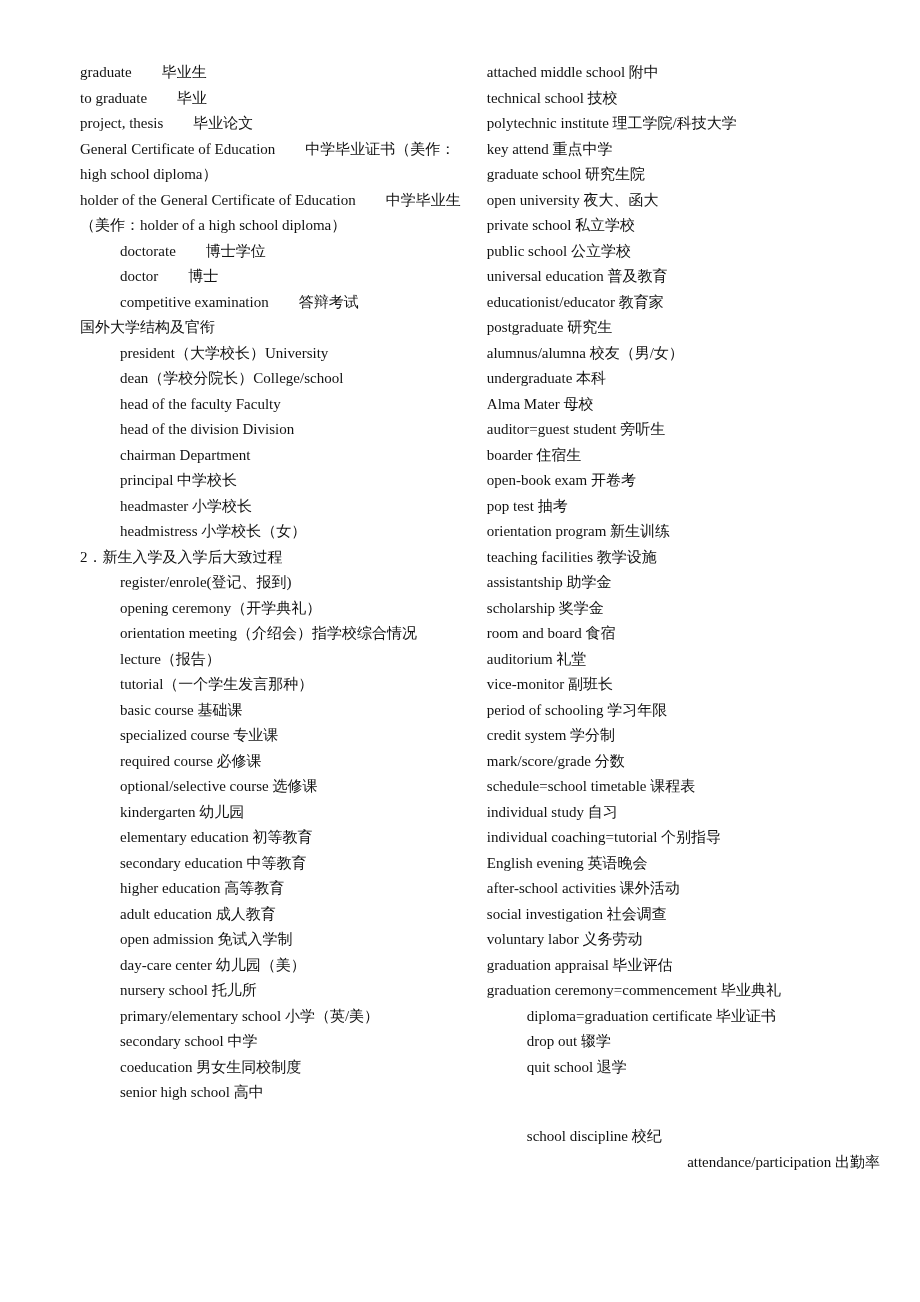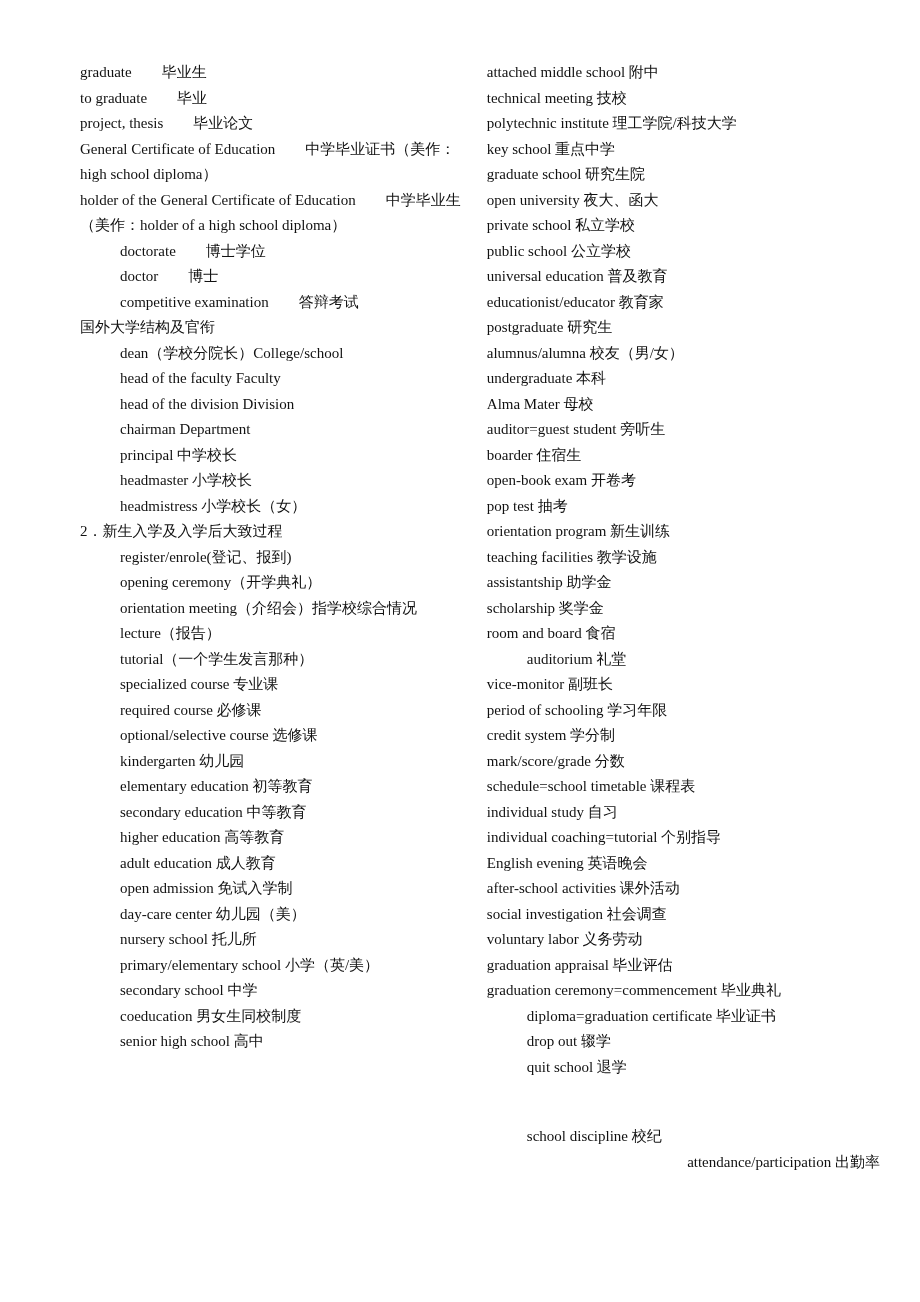--- a/index.html
+++ b/index.html
@@ -40,74 +40,76 @@
   <div class="left-col" id="left-col">
       <p style="padding-left: 40px;">graduate　　毕业生</p>
       <p style="padding-left: 40px;">to graduate　　毕业</p>
       <p style="padding-left: 40px;">project, thesis　　毕业论文</p>
       <p style="padding-left: 40px;">General Certificate of Education　　中学毕业证书（美作：high school diploma）</p>
       <p style="padding-left: 40px;">holder of the General Certificate of Education　　中学毕业生（美作：holder of a high school diploma）</p>
       <p style="padding-left: 80px;">doctorate　　博士学位</p>
       <p style="padding-left: 80px;">doctor　　博士</p>
       <p style="padding-left: 80px;">competitive examination　　答辩考试</p>
       <p style="padding-left: 40px;">国外大学结构及官衔</p>
+      <p style="padding-left: 80px;">president（大学校长）University</p>
       <p style="padding-left: 80px;">dean（学校分院长）College/school</p>
       <p style="padding-left: 80px;">head of the faculty Faculty</p>
       <p style="padding-left: 80px;">head of the division Division</p>
       <p style="padding-left: 80px;">chairman Department</p>
       <p style="padding-left: 80px;">principal 中学校长</p>
       <p style="padding-left: 80px;">headmaster 小学校长</p>
       <p style="padding-left: 80px;">headmistress 小学校长（女）</p>
       <p style="padding-left: 40px;">2．新生入学及入学后大致过程</p>
       <p style="padding-left: 80px;">register/enrole(登记、报到)</p>
       <p style="padding-left: 80px;">opening ceremony（开学典礼）</p>
       <p style="padding-left: 80px;">orientation meeting（介绍会）指学校综合情况</p>
       <p style="padding-left: 80px;">lecture（报告）</p>
       <p style="padding-left: 80px;">tutorial（一个学生发言那种）</p>
+      <p style="padding-left: 80px;">basic course 基础课</p>
       <p style="padding-left: 80px;">specialized course 专业课</p>
       <p style="padding-left: 80px;">required course 必修课</p>
       <p style="padding-left: 80px;">optional/selective course 选修课</p>
       <p style="padding-left: 80px;">kindergarten 幼儿园</p>
       <p style="padding-left: 80px;">elementary education 初等教育</p>
       <p style="padding-left: 80px;">secondary education 中等教育</p>
       <p style="padding-left: 80px;">higher education 高等教育</p>
       <p style="padding-left: 80px;">adult education 成人教育</p>
       <p style="padding-left: 80px;">open admission 免试入学制</p>
       <p style="padding-left: 80px;">day-care center 幼儿园（美）</p>
       <p style="padding-left: 80px;">nursery school 托儿所</p>
       <p style="padding-left: 80px;">primary/elementary school 小学（英/美）</p>
       <p style="padding-left: 80px;">secondary school 中学</p>
       <p style="padding-left: 80px;">coeducation 男女生同校制度</p>
       <p style="padding-left: 80px;">senior high school 高中</p>
     </div>
   <div class="right-col" id="right-col">
       <p style="padding-left: 0px;">attached middle school 附中</p>
-      <p style="padding-left: 0px;">technical meeting 技校</p>
+      <p style="padding-left: 0px;">technical school 技校</p>
       <p style="padding-left: 0px;">polytechnic institute 理工学院/科技大学</p>
-      <p style="padding-left: 0px;">key school 重点中学</p>
+      <p style="padding-left: 0px;">key attend 重点中学</p>
       <p style="padding-left: 0px;">graduate school 研究生院</p>
       <p style="padding-left: 0px;">open university 夜大、函大</p>
       <p style="padding-left: 0px;">private school 私立学校</p>
       <p style="padding-left: 0px;">public school 公立学校</p>
       <p style="padding-left: 0px;">universal education 普及教育</p>
       <p style="padding-left: 0px;">educationist/educator 教育家</p>
       <p style="padding-left: 0px;">postgraduate 研究生</p>
       <p style="padding-left: 0px;">alumnus/alumna 校友（男/女）</p>
       <p style="padding-left: 0px;">undergraduate 本科</p>
       <p style="padding-left: 0px;">Alma Mater 母校</p>
       <p style="padding-left: 0px;">auditor=guest student 旁听生</p>
       <p style="padding-left: 0px;">boarder 住宿生</p>
       <p style="padding-left: 0px;">open-book exam 开卷考</p>
       <p style="padding-left: 0px;">pop test 抽考</p>
       <p style="padding-left: 0px;">orientation program 新生训练</p>
       <p style="padding-left: 0px;">teaching facilities 教学设施</p>
       <p style="padding-left: 0px;">assistantship 助学金</p>
       <p style="padding-left: 0px;">scholarship 奖学金</p>
       <p style="padding-left: 0px;">room and board 食宿</p>
-      <p style="padding-left: 0px; margin-left: 40px;">auditorium 礼堂</p>
+      <p style="padding-left: 0px;">auditorium 礼堂</p>
       <p style="padding-left: 0px;">vice-monitor 副班长</p>
       <p style="padding-left: 0px;">period of schooling 学习年限</p>
       <p style="padding-left: 0px;">credit system 学分制</p>
       <p style="padding-left: 0px;">mark/score/grade 分数</p>
       <p style="padding-left: 0px;">schedule=school timetable 课程表</p>
       <p style="padding-left: 0px;">individual study 自习</p>
       <p style="padding-left: 0px;">individual coaching=tutorial 个别指导</p>
       <p style="padding-left: 0px;">English evening 英语晚会</p>
       <p style="padding-left: 0px;">after-school activities 课外活动</p>
       <p style="padding-left: 0px;">social investigation 社会调查</p>

